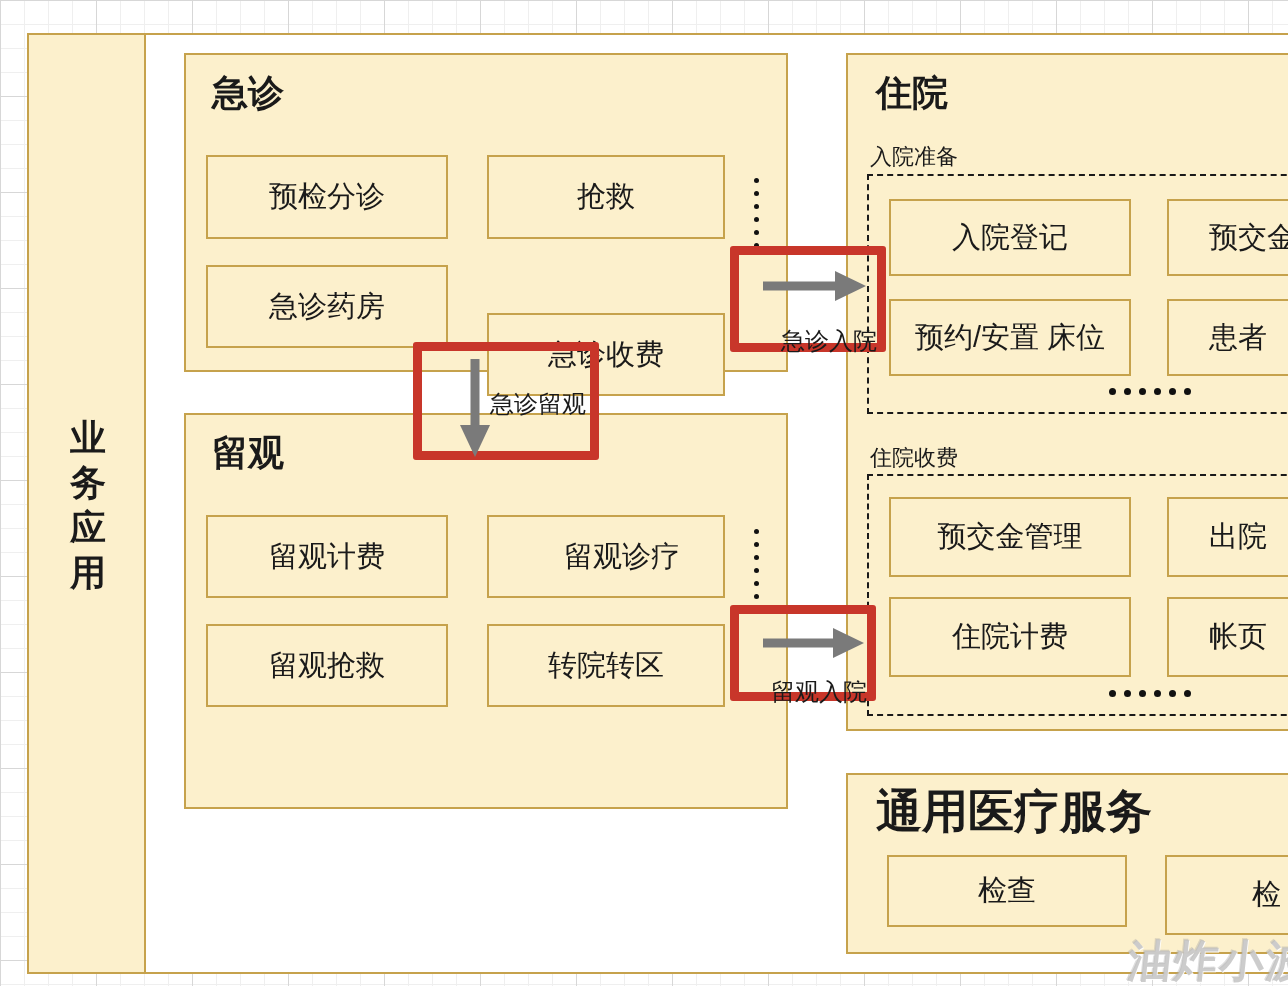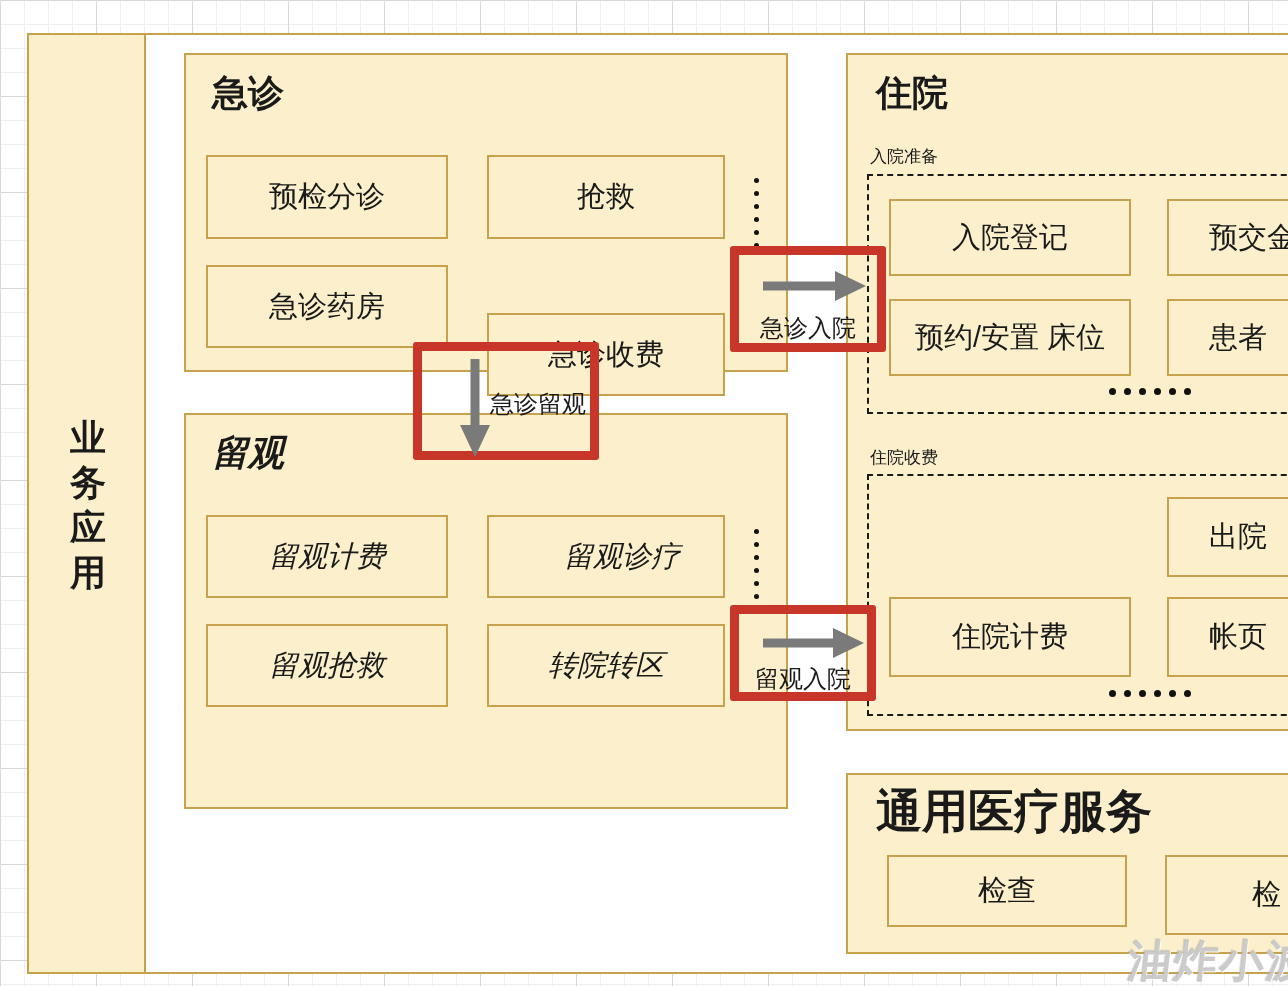--- a/index.html
+++ b/index.html
@@ -36,36 +36,36 @@
   .group-title{font-size:36px;font-weight:700;line-height:40px;white-space:nowrap;}
   .group-title.sm{font-size:46px;}
   
   .node{
     background:#FCF0CC;border:2px solid #C6A24C;box-sizing:border-box;
     display:flex;align-items:center;justify-content:center;
     font-size:29px;font-weight:500;white-space:nowrap;
   }
   .node.cut{justify-content:flex-start;padding-left:40px;}
   .node.cut2{justify-content:flex-start;padding-left:85px;}
-  .sub-label{font-size:17px;line-height:26px;white-space:nowrap;}
+  .sub-label{font-size:22px;line-height:26px;white-space:nowrap;}
   .dashed{
     border:2px dashed #1a1a1a;box-sizing:border-box;background:transparent;
   }
   
   .vdots{display:flex;flex-direction:column;gap:8px;}
   .vdots i{display:block;width:5px;height:5px;border-radius:50%;background:#111;}
   .hdots{display:flex;flex-direction:row;gap:8px;}
   .hdots i{display:block;width:7px;height:7px;border-radius:50%;background:#111;}
   
   .redbox{
     border:9px solid #C8362A;border-radius:3px;box-sizing:border-box;
     background:transparent;z-index:5;
   }
   .redbox .rlabel{font-size:24px;line-height:26px;white-space:nowrap;}
-  .center-label{left:0;width:100%;text-align:center;}
+  .center-label{left:0;width:100%;text-align:right;margin-top:13px;}
   .watermark{
     left:1128px;top:932px;z-index:9;
     font-size:44px;font-weight:700;letter-spacing:2px;white-space:nowrap;
     color:rgba(190,190,190,0.78);
     text-shadow:1px 1px 0 rgba(255,255,255,0.9),-1px -1px 0 rgba(160,160,160,0.35);
     transform:skewX(-6deg);
   }
 </style>
 </head>
 <body>
@@ -85,21 +85,21 @@
   <div class="abs vdots" style="left:568px;top:123px;">
       <i></i>
       <i></i>
       <i></i>
       <i></i>
       <i></i>
       <i></i>
     </div>
 </div>
 
-<div class="abs group" style="left:184px;top:413px;width:604px;height:396px;font-style:italic;">
+<div class="abs group" style="left:184px;top:413px;width:604px;height:396px;">
   <div class="abs group-title" style="left:26px;top:18px;">留观</div>
   <div class="abs node" style="left:20px;top:100px;width:242px;height:83px;">留观计费</div>
   <div class="abs node" style="left:301px;top:100px;width:238px;height:83px;padding-left:32px;">留观诊疗</div>
   <div class="abs node" style="left:20px;top:209px;width:242px;height:83px;">留观抢救</div>
   <div class="abs node" style="left:301px;top:209px;width:238px;height:83px;">转院转区</div>
   <div class="abs vdots" style="left:568px;top:114px;">
       <i></i>
       <i></i>
       <i></i>
       <i></i>
@@ -122,20 +122,21 @@
         <i></i>
         <i></i>
         <i></i>
         <i></i>
         <i></i>
       </div>
   </div>
 
   <div class="abs sub-label" style="left:22px;top:390px;">住院收费</div>
   <div class="abs dashed" style="left:19px;top:419px;width:450px;height:242px;">
+    <div class="abs node" style="left:20px;top:21px;width:242px;height:80px;">预交金管理</div>
     <div class="abs node cut" style="left:298px;top:21px;width:260px;height:80px;">出院</div>
     <div class="abs node" style="left:20px;top:121px;width:242px;height:80px;">住院计费</div>
     <div class="abs node cut" style="left:298px;top:121px;width:260px;height:80px;">帐页</div>
     <div class="abs hdots" style="left:240px;top:214px;">
         <i></i>
         <i></i>
         <i></i>
         <i></i>
         <i></i>
         <i></i>

